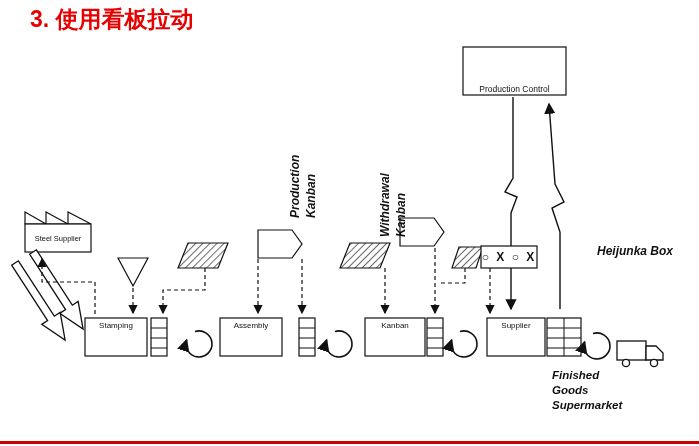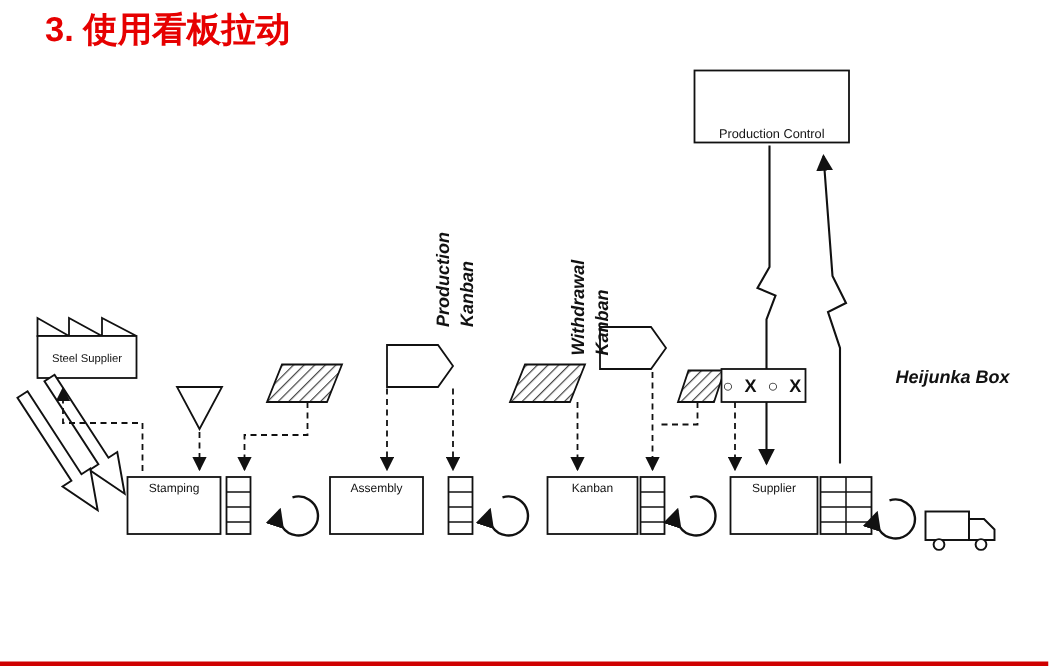--- a/index.html
+++ b/index.html
@@ -140,15 +140,20 @@
 
   <div class="vlabel" style="left:377px;top:237px;">
     <div>Withdrawal</div>
     <div>Kanban</div>
   </div>
 
   <div class="heij-label" style="left:597px;top:244px;">Heijunka Box</div>
 
   <div class="flexc heij-pattern" style="left:481px;top:246px;width:56px;height:22px;">○ X ○ X</div>
 
+  <div class="fg-label" style="left:552px;top:368px;">
+    <div>Finished</div>
+    <div>Goods</div>
+    <div>Supermarket</div>
+  </div>
 
   <div class="redline"></div>
 </div>
 
 </body></html>

